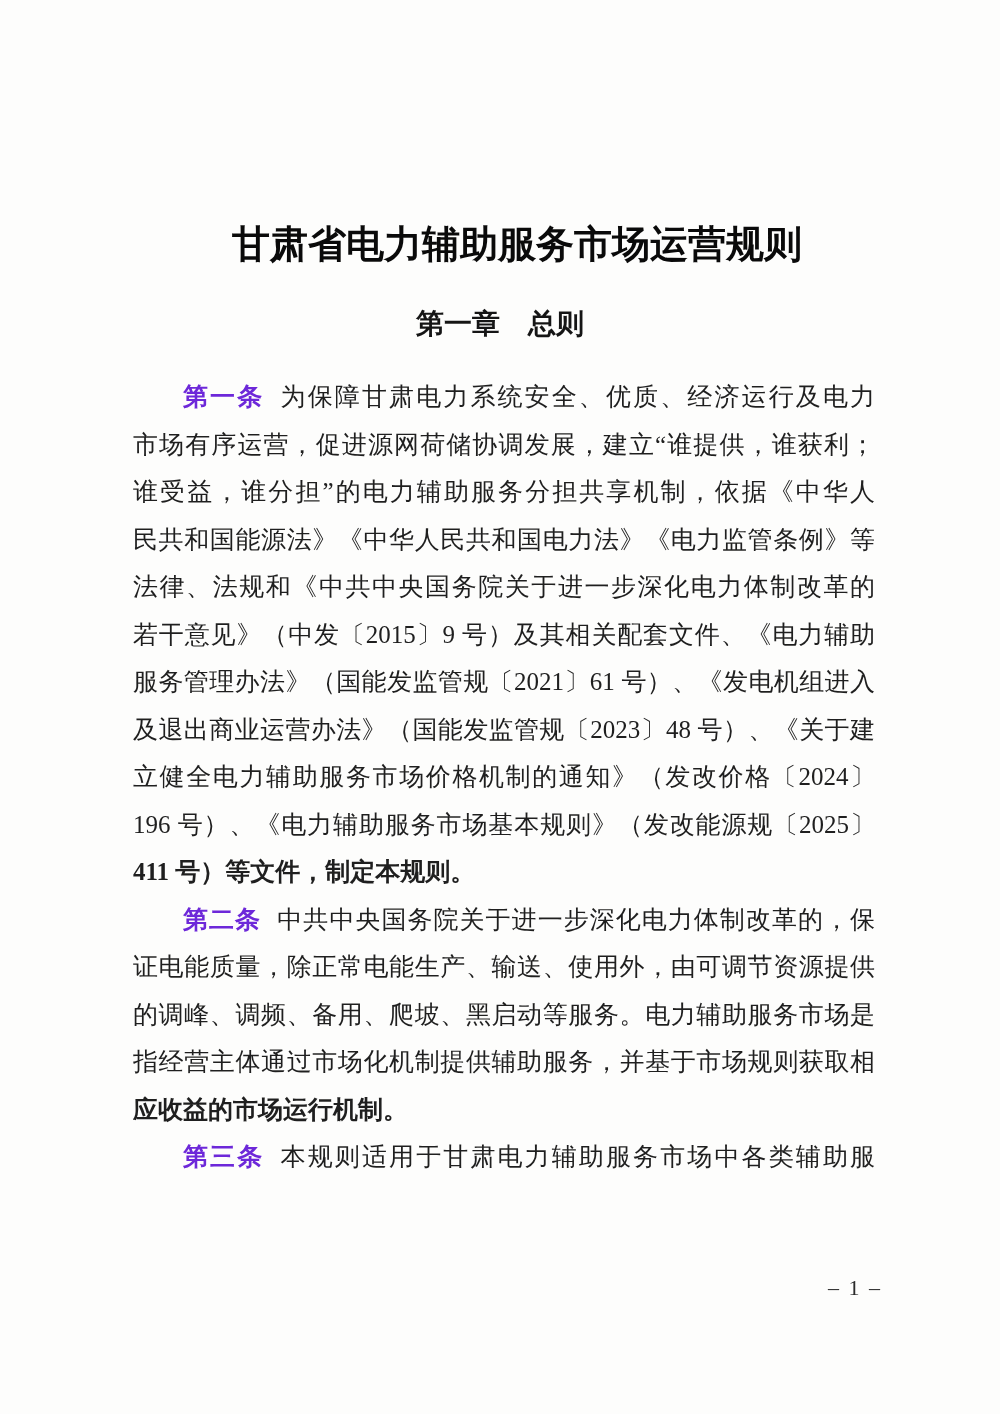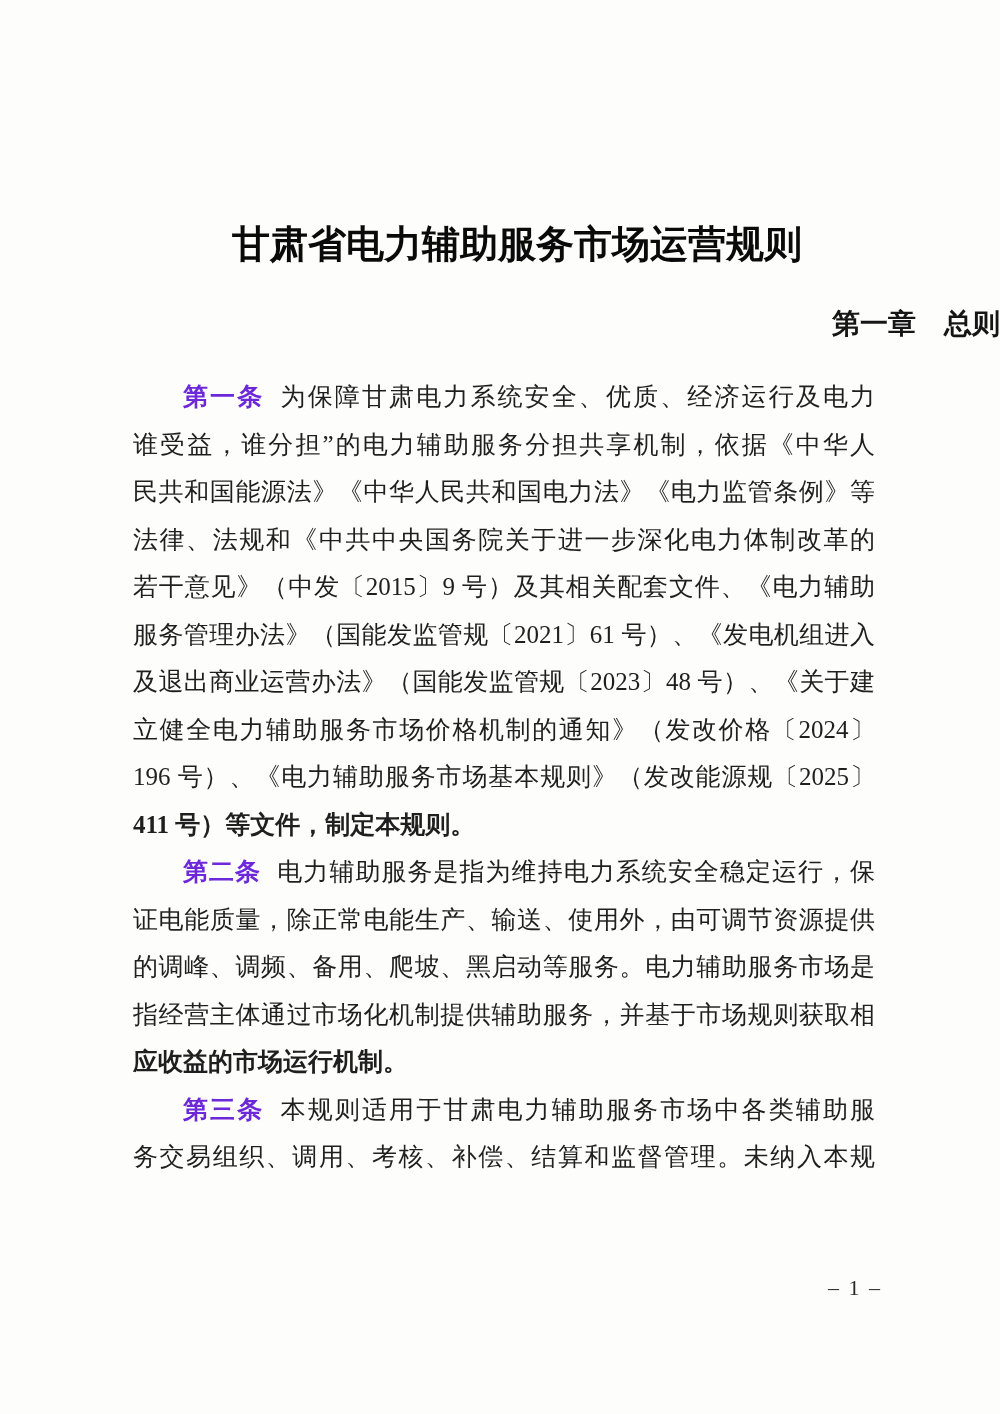--- a/index.html
+++ b/index.html
@@ -30,21 +30,21 @@
     color: #0a0a0a;
     letter-spacing: 0px;
     margin: 0;
     padding-left: 17px;
   }
   .chapter-heading {
     position: absolute;
     top: 307px;
     left: 0;
     width: 100%;
-    text-align: right;
+    text-align: center;
     font-family: "Liberation Sans", "DejaVu Sans", sans-serif;
     font-size: 28px;
     font-weight: 600;
     line-height: 1.2;
     color: #151515;
     margin: 0;
   }
   .doc-body {
     position: absolute;
     top: 373px;
@@ -90,36 +90,36 @@
 
 <div class="page">
 
   <h1 class="doc-title">甘肃省电力辅助服务市场运营规则</h1>
 
   <h2 class="chapter-heading">第一章　总则</h2>
 
   <div class="doc-body">
 
     <div class="line first-line"><span class="clause-label">第一条</span><span>为保障甘肃电力系统安全、优质、经济运行及电力</span></div>
+    <div class="line">市场有序运营，促进源网荷储协调发展，建立“谁提供，谁获利；</div>
     <div class="line">谁受益，谁分担”的电力辅助服务分担共享机制，依据《中华人</div>
     <div class="line">民共和国能源法》《中华人民共和国电力法》《电力监管条例》等</div>
     <div class="line">法律、法规和《中共中央国务院关于进一步深化电力体制改革的</div>
     <div class="line">若干意见》（中发〔2015〕9 号）及其相关配套文件、《电力辅助</div>
     <div class="line">服务管理办法》（国能发监管规〔2021〕61 号）、《发电机组进入</div>
     <div class="line">及退出商业运营办法》（国能发监管规〔2023〕48 号）、《关于建</div>
     <div class="line">立健全电力辅助服务市场价格机制的通知》（发改价格〔2024〕</div>
     <div class="line">196 号）、《电力辅助服务市场基本规则》（发改能源规〔2025〕</div>
     <div class="line para-end">411 号）等文件，制定本规则。</div>
 
-    <div class="line first-line"><span class="clause-label">第二条</span><span>电力辅助服务是指为维持电力系统安全稳定运行，保</span></div>
+    <div class="line first-line"><span class="clause-label">第二条</span><span>中共中央国务院关于进一步深化电力体制改革的，保</span></div>
     <div class="line">证电能质量，除正常电能生产、输送、使用外，由可调节资源提供</div>
     <div class="line">的调峰、调频、备用、爬坡、黑启动等服务。电力辅助服务市场是</div>
     <div class="line">指经营主体通过市场化机制提供辅助服务，并基于市场规则获取相</div>
     <div class="line para-end">应收益的市场运行机制。</div>
 
     <div class="line first-line"><span class="clause-label">第三条</span><span>本规则适用于甘肃电力辅助服务市场中各类辅助服</span></div>
-    <div class="line">务交易组织、调用、考核、补偿、结算和监督管理。未纳入本规</div>
 
   </div>
 
   <div class="page-number">– 1 –</div>
 
 </div>
 
 </body></html>

